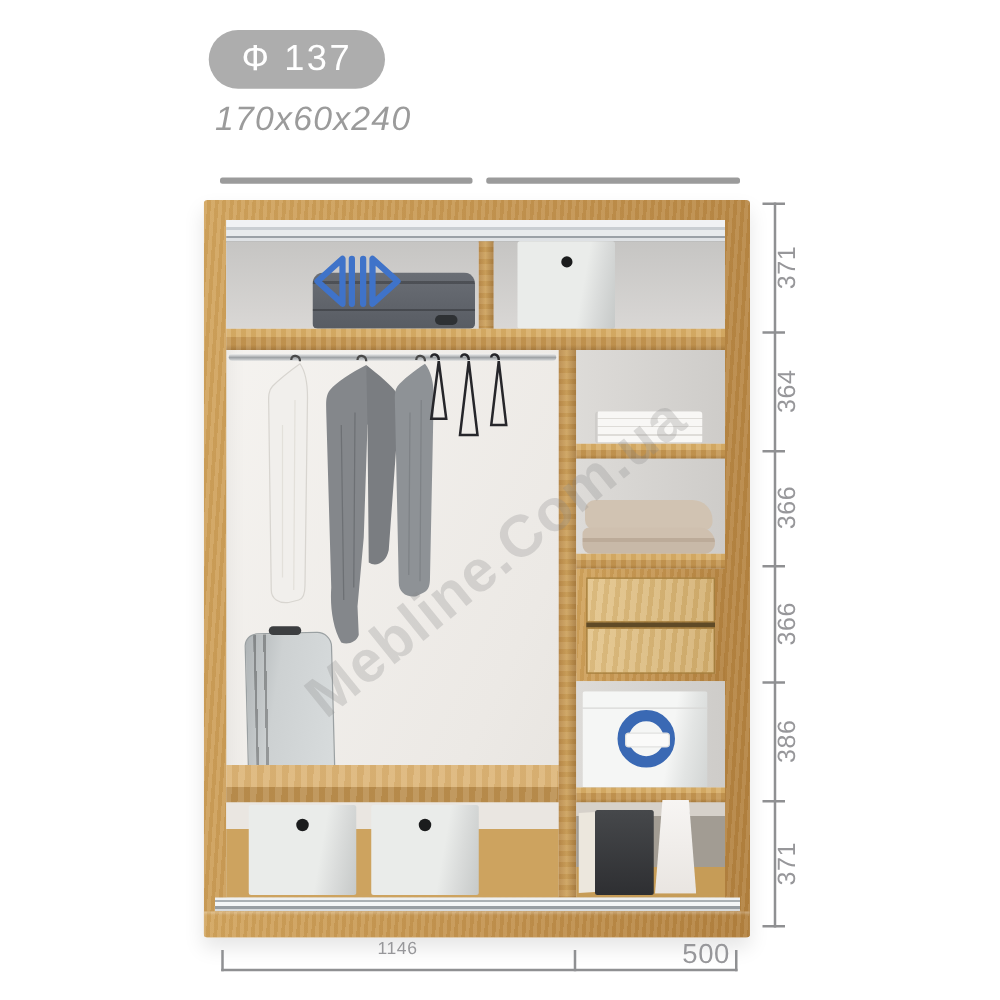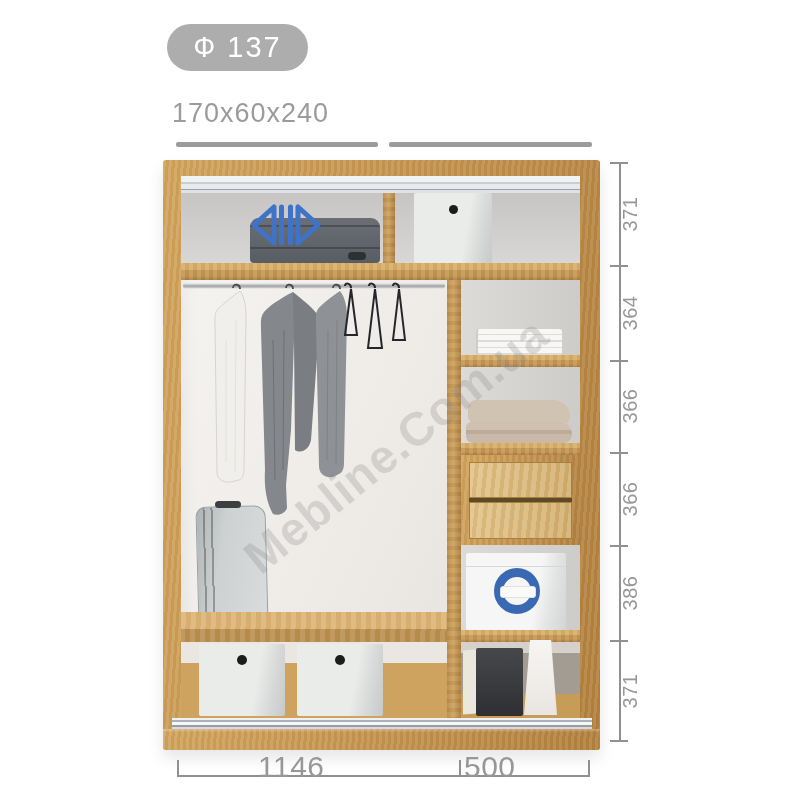--- a/index.html
+++ b/index.html
@@ -46,21 +46,21 @@
 </style>
 </head>
 <body>
 
 <div id="canvas">
 
   <div class="abs badge" style="left:167px;top:24px;width:141px;height:47px;">
     <span>Ф 137</span>
   </div>
 
-  <div class="abs size-label" style="left:172px;top:98px;">170x60x240</div>
+  <div class="abs size-label" style="left:172px;top:80px;font-style:italic;">170x60x240</div>
 
   <div class="abs" style="left:176px;top:142px;width:202px;height:5px;background:#9b9b9b;border-radius:2px;"></div>
   <div class="abs" style="left:389px;top:142px;width:203px;height:5px;background:#9b9b9b;border-radius:2px;"></div>
 
   <div class="abs wood" style="left:163px;top:160px;width:437px;height:590px;border-radius:3px;
        box-shadow:0 8px 16px rgba(0,0,0,.10);">
 
     <div class="abs back-light" style="left:18px;top:16px;width:399px;height:542px;
          box-shadow:inset 0 8px 18px rgba(0,0,0,.07);"></div>
 
@@ -222,18 +222,18 @@
   <div class="abs dim-text dim-text-v" style="left:600px;top:303px;width:60px;height:20px;">364</div>
   <div class="abs dim-text dim-text-v" style="left:600px;top:396px;width:60px;height:20px;">366</div>
   <div class="abs dim-text dim-text-v" style="left:600px;top:489px;width:60px;height:20px;">366</div>
   <div class="abs dim-text dim-text-v" style="left:600px;top:583px;width:60px;height:20px;">386</div>
   <div class="abs dim-text dim-text-v" style="left:600px;top:681px;width:60px;height:20px;">371</div>
 
   <div class="abs dim-line" style="left:177px;top:775px;width:413px;height:2px;"></div>
   <div class="abs dim-line" style="left:177px;top:760px;width:2px;height:17px;"></div>
   <div class="abs dim-line" style="left:459px;top:760px;width:2px;height:17px;"></div>
   <div class="abs dim-line" style="left:588px;top:760px;width:2px;height:17px;"></div>
-  <div class="abs dim-text" style="left:258px;top:750px;width:120px;font-size:30px;">1146</div>
-  <div class="abs dim-text" style="left:464px;top:750px;width:120px;text-align:left;font-size:30px;">500</div>
+  <div class="abs dim-text" style="left:258px;top:750px;width:120px;text-align:center;font-size:14px;">1146</div>
+  <div class="abs dim-text" style="left:464px;top:750px;width:120px;text-align:right;font-size:22px;">500</div>
 
   <div class="abs watermark" style="left:135px;top:418px;width:520px;height:52px;">Mebline.Com.ua</div>
 
 </div>
 
 </body></html>

